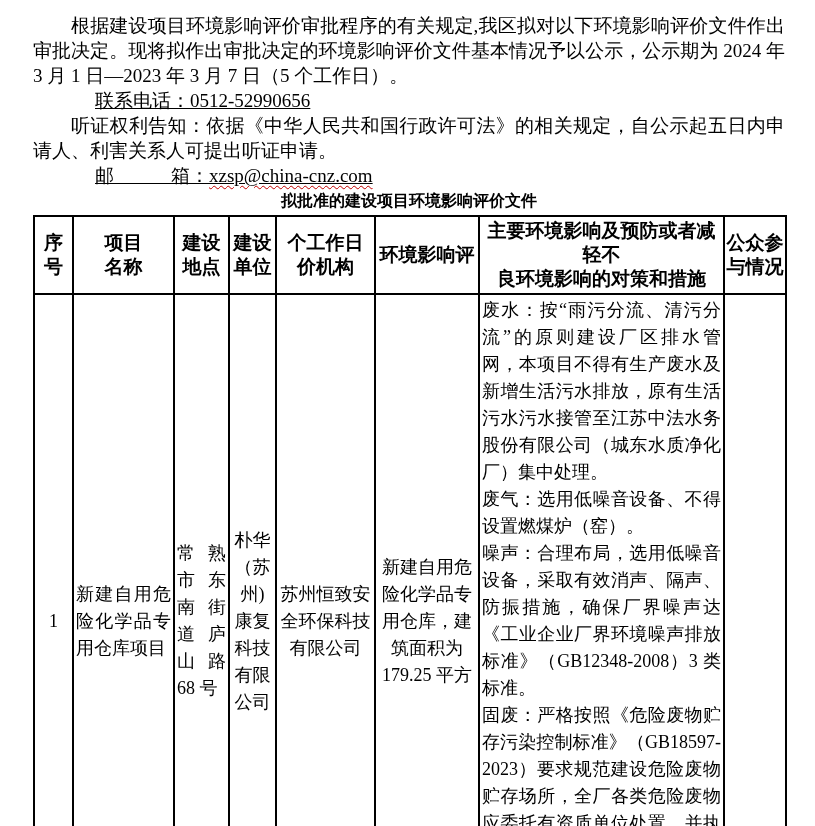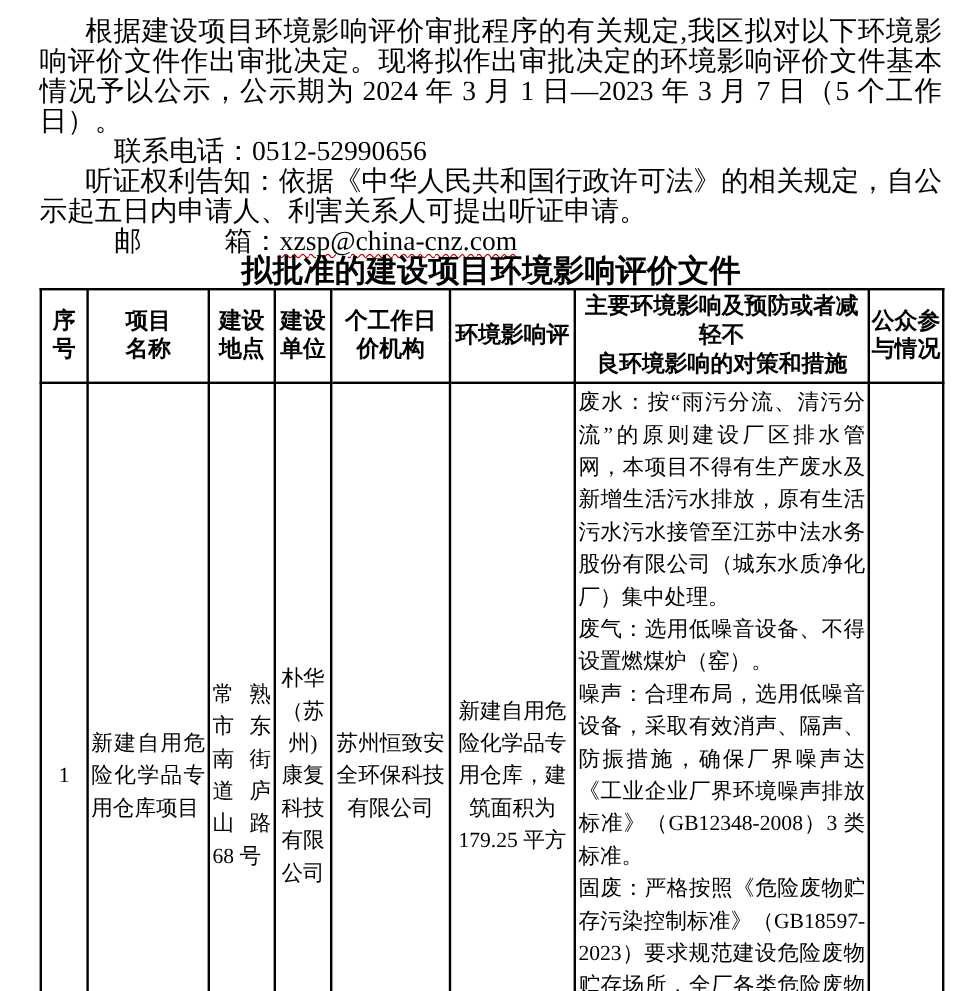--- a/index.html
+++ b/index.html
@@ -7,37 +7,37 @@
   body {
     width: 815px;
     height: 826px;
     overflow: hidden;
     color: #000;
     font-family: "Liberation Serif", serif;
   }
   .page { padding: 13px 30px 0 33px; }
 
   .para {
-    font-size: 23px;
+    font-size: 19px;
     line-height: 25px;
     text-align: justify;
   }
   .indent2 { text-indent: 38px; }
-  .contact { padding-left: 62px; }
+  .contact { padding-left: 62px; text-decoration: underline; }
 
   .email {
     text-decoration-line: underline;
     text-decoration-style: wavy;
     text-decoration-color: var(--squiggle, #c00000);
     text-decoration-thickness: 1px;
     text-underline-offset: 3px;
   }
 
   .table-title {
-    font-size: 26px;
+    font-size: 16px;
     font-weight: bold;
     text-align: center;
     line-height: 24px;
     margin-top: 1px;
   }
 
   table.eia-table {
     border-collapse: collapse;
     table-layout: fixed;
     width: 752px;

